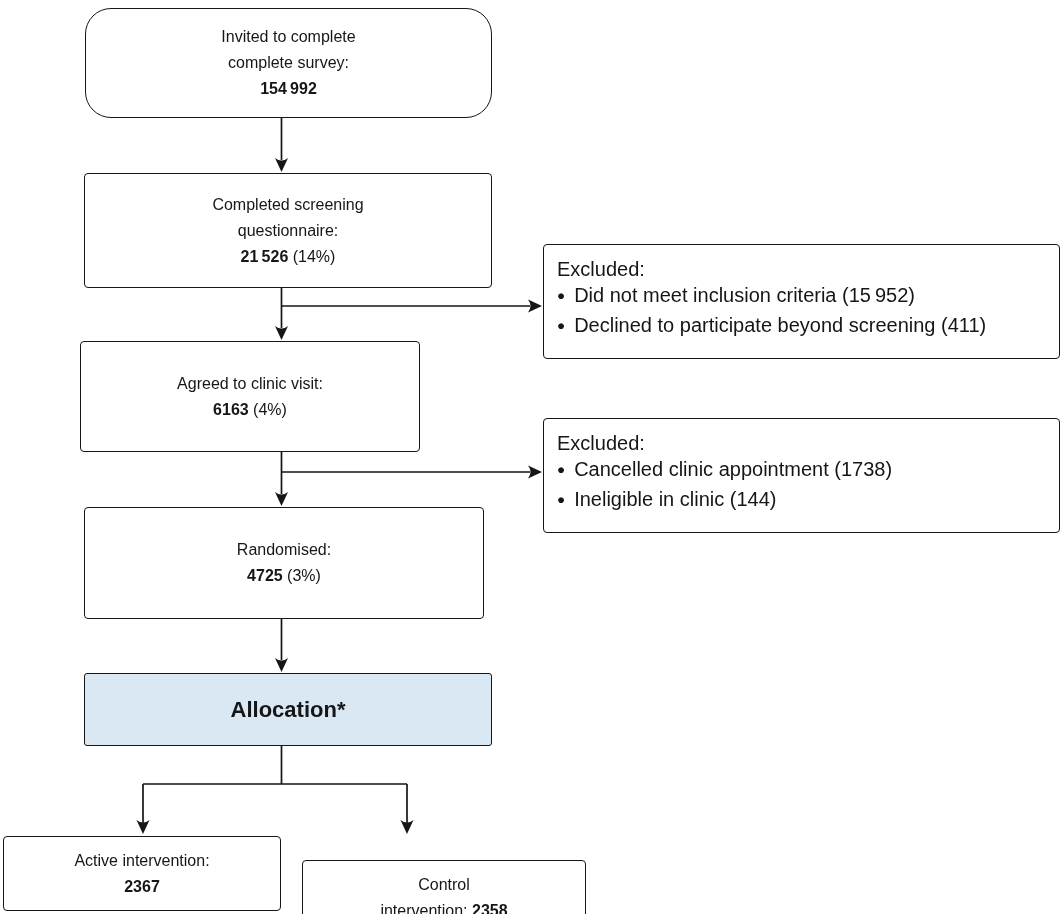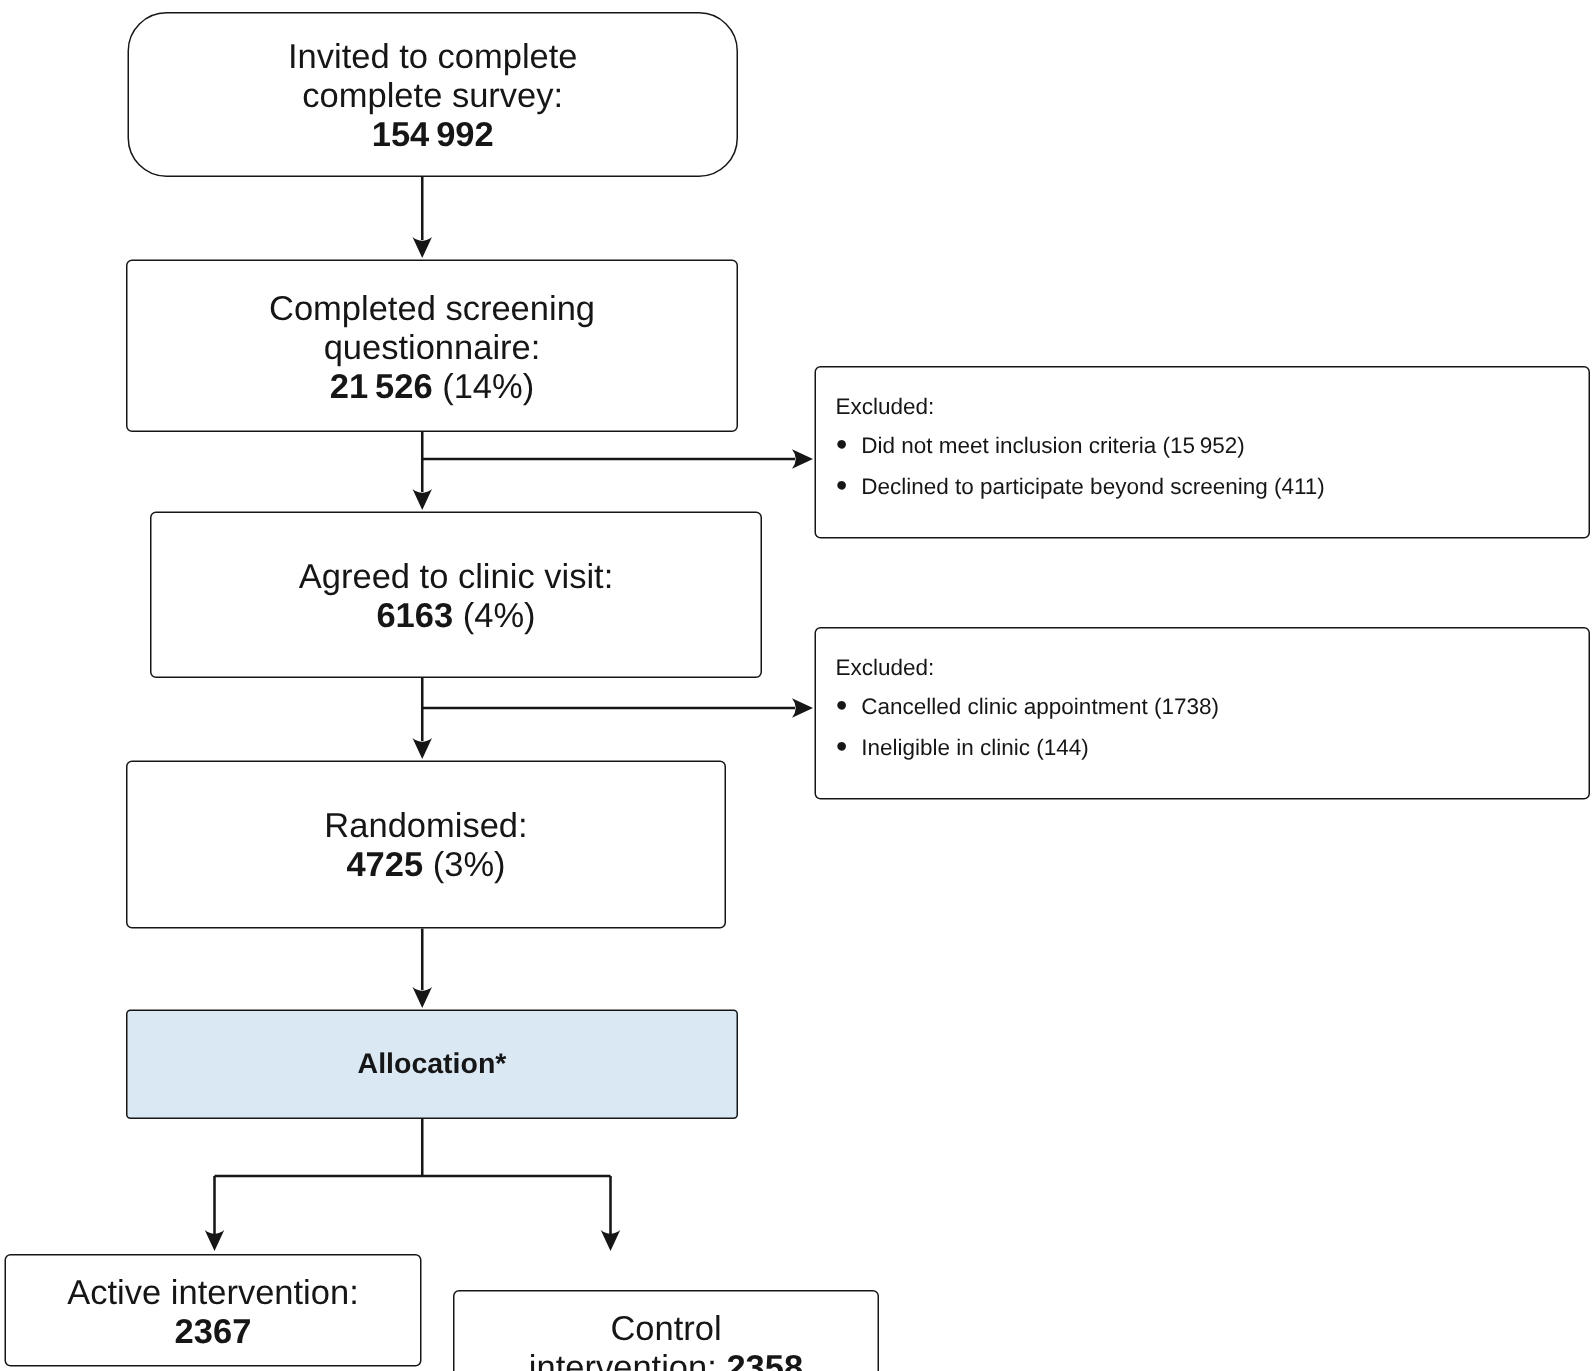--- a/index.html
+++ b/index.html
@@ -30,37 +30,37 @@
     position: absolute;
     box-sizing: border-box;
     border: 1.7px solid #161616;
     border-radius: 4px;
     background: #ffffff;
     display: flex;
     flex-direction: column;
     align-items: center;
     justify-content: center;
     text-align: center;
-    font-size: 23px;
+    font-size: 16px;
     line-height: 26px;
   }
   .box.rounded { border-radius: 26px; }
   .box b { font-weight: bold; }
   .box.allocation {
     background: #d9e8f2;
     font-weight: bold;
-    font-size: 19px;
+    font-size: 22px;
     border-radius: 3px;
   }
   .box.excluded {
     align-items: flex-start;
     justify-content: center;
     text-align: left;
     padding: 8px 4px 14px 13px;
-    font-size: 15px;
+    font-size: 20px;
     line-height: 26.5px;
   }
   .bullet-line { display: flex; align-items: baseline; }
   .bullet-dot { flex: 0 0 auto; }
   .bullet-dot::before {
     content: "\25CF";
     font-size: 13.5px;
     margin-right: 9px;
     position: relative;
     top: -2px;
@@ -110,21 +110,21 @@
     <div class="bullet-line">
       <span class="bullet-dot"></span>
       <span>Did not meet inclusion criteria (15 952)</span>
     </div>
     <div class="bullet-line">
       <span class="bullet-dot"></span>
       <span>Declined to participate beyond screening (411)</span>
     </div>
   </div>
 
-  <div class="box" style="left:100px; top:341px; width:408px; height:111px;">
+  <div class="box" style="left:80px; top:341px; width:340px; height:111px;">
     <div>Agreed to clinic visit:</div>
     <div><b>6163</b><span> (4%)</span></div>
   </div>
 
   <div class="box excluded" style="left:543px; top:418px; width:517px; height:115px;">
     <div>Excluded:</div>
     <div class="bullet-line">
       <span class="bullet-dot"></span>
       <span>Cancelled clinic appointment (1738)</span>
     </div>

